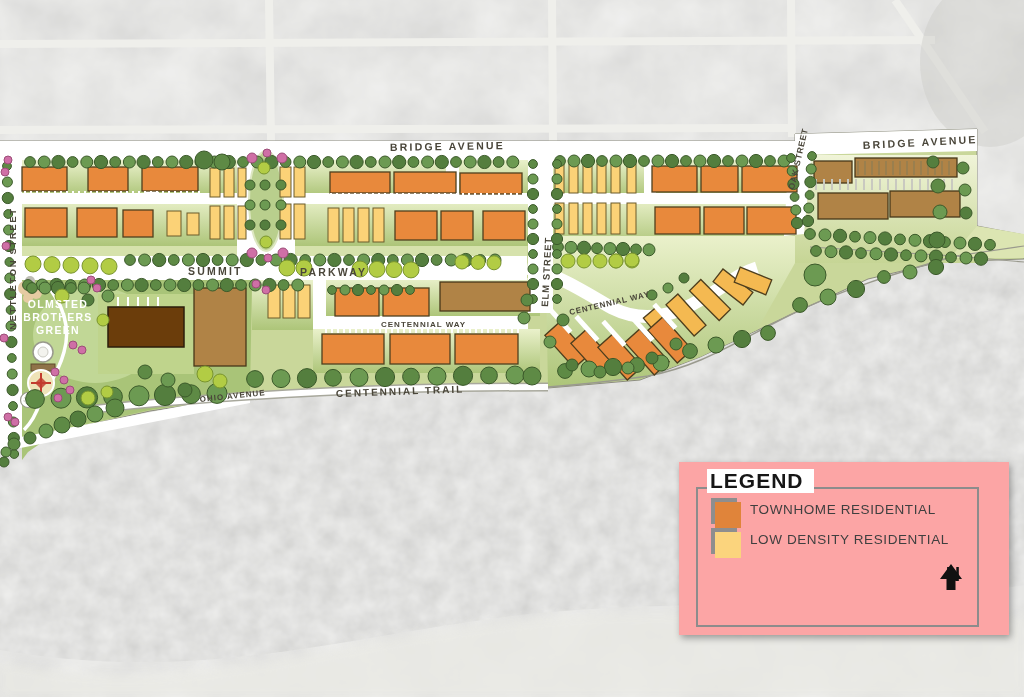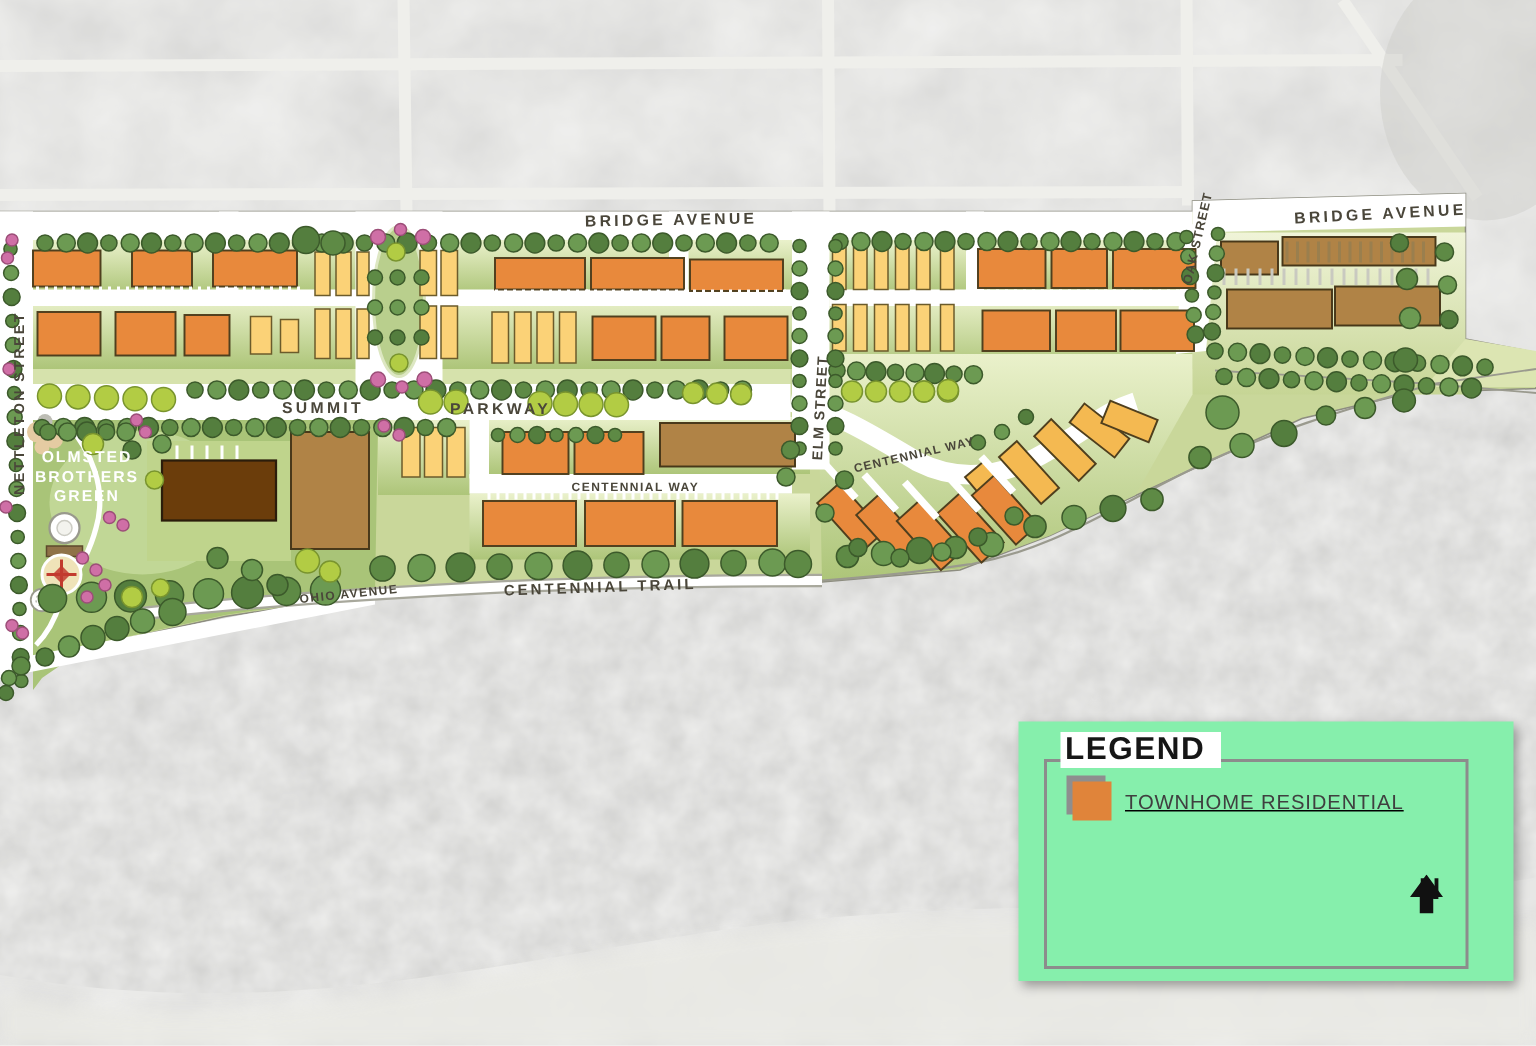--- a/index.html
+++ b/index.html
@@ -3,29 +3,29 @@
 <meta charset="utf-8">
 <style>
   html,body{margin:0;padding:0;background:#ffffff;}
   .stage{position:relative;width:1024px;height:697px;overflow:hidden;
          background:#E2E2DE;font-family:"Liberation Sans",sans-serif;}
   .stage svg{position:absolute;left:0;top:0;}
   svg text{font-family:"Liberation Sans",sans-serif;font-weight:700;fill:#4A463A;}
   .park-label{fill:#FFFFFF;}
 
   
-  .legend-card{position:absolute;left:679px;top:481px;width:330px;height:173px;
-               background:#86efac;box-shadow:2px 3px 7px rgba(0,0,0,.35);}
+  .legend-card{position:absolute;left:679px;top:462px;width:330px;height:173px;
+               background:#fca5a5;box-shadow:2px 3px 7px rgba(0,0,0,.35);}
   .legend-box{position:absolute;left:17px;top:25px;width:279px;height:136px;
               border:2px solid #8C8C8C;}
   .legend-title{position:absolute;left:28px;top:7px;background:#FFFFFF;
                 padding:0 10px 0 3px;font-size:21px;font-weight:800;
                 letter-spacing:1px;color:#161616;}
   .legend-rows{position:absolute;left:36px;top:40px;}
-  .legend-row{display:flex;align-items:center;height:26px;margin-bottom:4px;text-decoration:underline;}
+  .legend-row{display:flex;height:26px;margin-bottom:4px;}
   .swatch{width:26px;height:26px;flex:0 0 26px;
           box-shadow:-4px -4px 0 #8E8E8E;}
   .legend-label{margin-left:9px;font-size:13.5px;letter-spacing:.6px;color:#3F3F3F;}
   .north{position:absolute;left:260px;top:102px;width:28px;text-align:center;color:#111;}
   .north .n-letter{font-size:20px;font-weight:900;line-height:.95;margin-top:1px;}
 </style>
 </head>
 <body>
 
 <div class="stage">
@@ -753,20 +753,24 @@
 </svg>
 
 <div class="legend-card">
   <div class="legend-box"></div>
   <div class="legend-title">LEGEND</div>
   <div class="legend-rows">
     <div class="legend-row">
       <span class="swatch" style="background-color: rgb(224, 132, 58);"></span>
       <span class="legend-label">TOWNHOME RESIDENTIAL</span>
     </div>
+    <div class="legend-row">
+      <span class="swatch" style="background-color: rgb(251, 212, 125);"></span>
+      <span class="legend-label">LOW DENSITY RESIDENTIAL</span>
+    </div>
   </div>
   <div class="north">
     <svg width="24" height="26" viewBox="0 0 24 26">
       <path d="M12 0 L23 15 L16.5 15 L16.5 26 L7.5 26 L7.5 15 L1 15 Z" fill="#111"></path>
     </svg>
     <div class="n-letter">N</div>
   </div>
 </div>
 </div>
 

